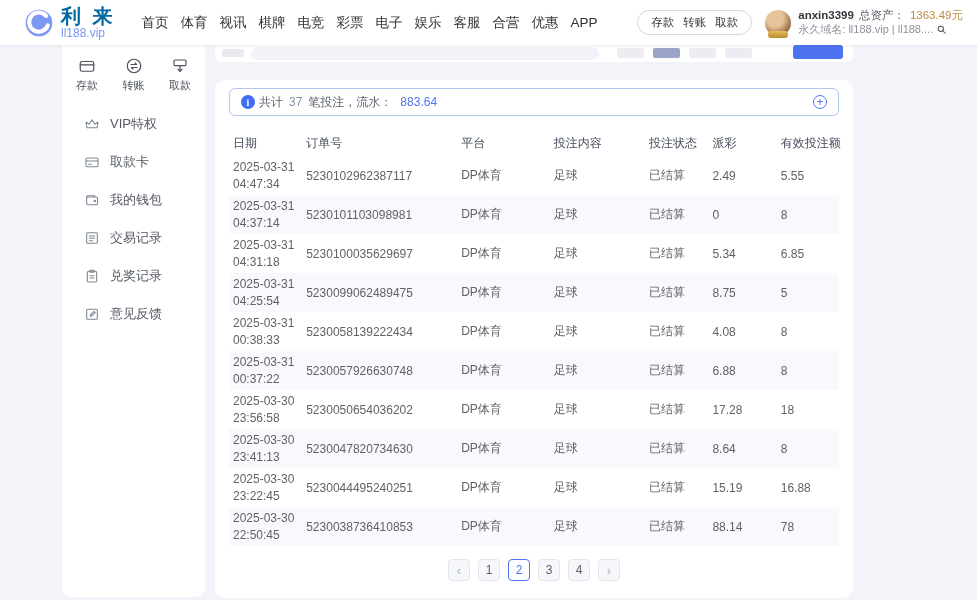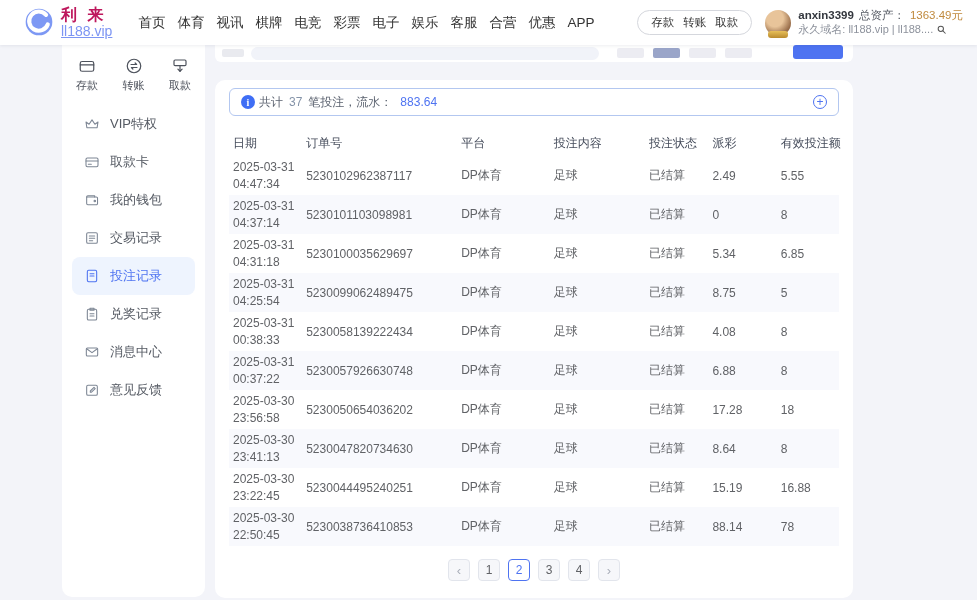--- a/index.html
+++ b/index.html
@@ -7,22 +7,22 @@
   body { font-family:"Liberation Sans","DejaVu Sans",sans-serif; background:#f3f4f9; }
   .screen { position:relative; width:977px; height:600px; background:#f3f4f9; }
 
   
   .navbar { position:absolute; top:0; left:0; right:0; height:45px; background:#fff;
             display:flex; align-items:center; padding:0 14px 0 24px;
             box-shadow:0 1px 3px rgba(25,35,70,.08); z-index:5; }
   .logo { display:flex; align-items:center; gap:7px; margin-right:26px; cursor:pointer; }
   .logo-icon svg { display:block; width:30px; height:30px; }
   .logo-text { display:flex; flex-direction:column; line-height:1.05; }
-  .logo-name { font-size:16px; font-weight:bold; color:#be185d; letter-spacing:3px; white-space:nowrap; }
-  .logo-domain { font-size:14px; color:#7d95f3;text-decoration:underline; }
+  .logo-name { font-size:20px; font-weight:bold; color:#0369a1; letter-spacing:3px; white-space:nowrap; }
+  .logo-domain { font-size:12px; color:#7d95f3; }
   .nav { display:flex; align-items:center; gap:12px; }
   .nav-item { font-size:13.5px; color:#333; white-space:nowrap; cursor:pointer; }
   .nav-right { margin-left:auto; display:flex; align-items:center; gap:13px; }
   .pill { display:flex; align-items:center; gap:9px; border:1px solid #d5d7dd; border-radius:999px;
           padding:4px 13px; }
   .pill-item { font-size:11.5px; color:#333; cursor:pointer; white-space:nowrap; }
   .user { display:flex; align-items:center; gap:7px; cursor:pointer; }
   .avatar { position:relative; width:26px; height:26px; border-radius:50%;
             background:radial-gradient(circle at 38% 32%, #e8c49a 0 35%, #9a6f4b 70%, #6e4e33 100%);
             flex:0 0 auto; }
@@ -216,47 +216,29 @@
      </div>
         <div class="menu-item">
        <span class="mi-icon">
             <svg viewBox="0 0 24 24">
               <rect x="4" y="4" width="16" height="16" rx="2"></rect>
               <path d="M8 9h8M8 12.5h8M8 16h5"></path>
             </svg>
           </span>
        <span>交易记录</span>
      </div>
-        <div class="menu-item active">
-       <span class="mi-icon">
-            <svg viewBox="0 0 24 24">
-              <rect x="5" y="3.5" width="14" height="17" rx="2"></rect>
-              <path d="M9 8.5h6M9 12h6"></path>
-            </svg>
-          </span>
-       <span>投注记录</span>
-     </div>
         <div class="menu-item">
        <span class="mi-icon">
             <svg viewBox="0 0 24 24">
               <rect x="5" y="5" width="14" height="16" rx="2"></rect>
               <path d="M9 3.5h6v3H9z"></path>
               <path d="M9 11.5h6M9 15h6"></path>
             </svg>
           </span>
        <span>兑奖记录</span>
-     </div>
-        <div class="menu-item">
-       <span class="mi-icon">
-            <svg viewBox="0 0 24 24">
-              <rect x="3.5" y="6" width="17" height="12" rx="1.5"></rect>
-              <path d="m4.5 7.5 7.5 5.5 7.5-5.5"></path>
-            </svg>
-          </span>
-       <span>消息中心</span>
      </div>
         <div class="menu-item">
        <span class="mi-icon">
             <svg viewBox="0 0 24 24">
               <rect x="4" y="5" width="16" height="15" rx="2"></rect>
               <path d="m9.5 13.5 5.5-5.5 1.8 1.8-5.5 5.5H9.5z"></path>
             </svg>
           </span>
        <span>意见反馈</span>
      </div>

